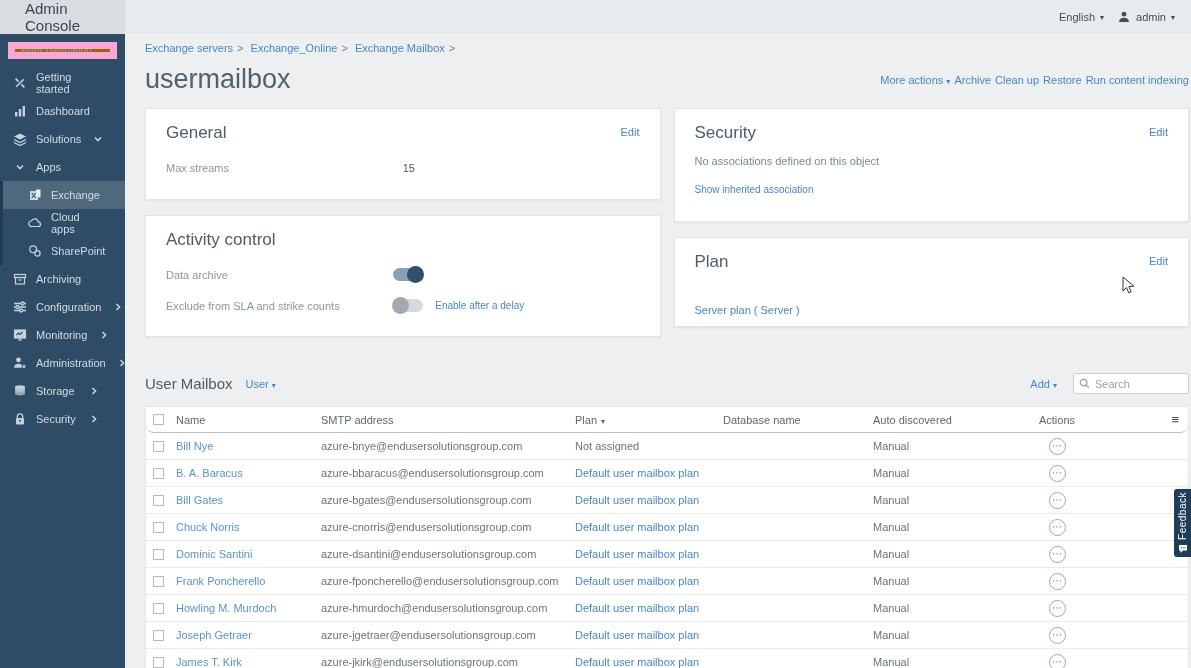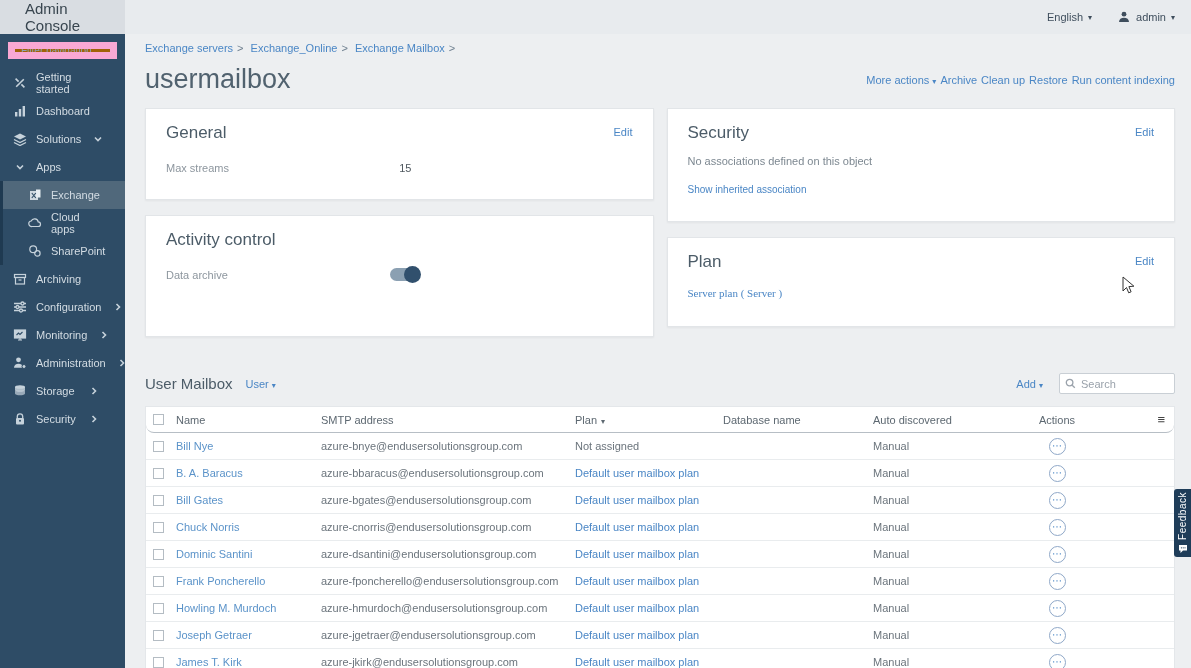--- a/index.html
+++ b/index.html
@@ -4,63 +4,63 @@
 <style>
   * { margin:0; padding:0; box-sizing:border-box; }
   html,body { width:1191px; height:668px; overflow:hidden; }
   body { font-family:"Liberation Sans", sans-serif; background:#edeff1; position:relative; }
   a { text-decoration:none; cursor:pointer; }
 
   
   .topbar { height:34px; background:#e8ebee; display:flex; align-items:center; }
   .brand { width:125px; height:34px; background:#d9dde2; display:flex; align-items:center;
            padding-left:25px; font-size:15px; color:#38454f; flex:0 0 auto; }
-  .topbar-right { margin-left:auto; display:flex; align-items:center; gap:24px;
+  .topbar-right { margin-left:auto; display:flex; align-items:center; gap:12px;
                   padding-right:16px; font-size:11px; color:#3f4e5d; }
   .tb-drop { display:flex; align-items:center; gap:5px; cursor:pointer; }
   .caret { font-size:8px; color:#3f4e5d; }
 
   
   .sidebar { position:absolute; left:0; top:34px; bottom:0; width:125px; background:#2e4c66;
              color:#d3dce3; font-size:11px; }
   .filter-wrap { padding:8px 8px 10px 8px; }
   .filter-wrap input { width:100%; height:17px; background:#a16207; border:7px solid #f9a8d4;
              color:#cfd9e2; font-size:10px; padding:0 6px; font-family:"Liberation Sans", sans-serif; }
   .filter-wrap input::placeholder { color:#8da2b4; }
   .nav-item { height:28px; display:flex; align-items:center; padding:0 24px 0 12px; gap:9px; cursor:pointer; }
   .nav-item .lbl { color:#d3dce3; }
   .icn { width:15px; height:14px; display:flex; align-items:center; justify-content:center; flex:0 0 auto; }
   .chev-r { margin-left:auto; }
   .sub-group { border-left:3px solid #1f3a51; }
   .sub-group .nav-item { padding-left:24px; }
   .nav-item.selected { background:#50687b; }
 
   
-  .main { position:absolute; left:125px; top:34px; right:0; bottom:0; padding:0 16px 0 20px; }
+  .main { position:absolute; left:125px; top:34px; right:0; bottom:0; padding:0 2px 0 20px; }
   .breadcrumb { margin-top:8px; font-size:11px; color:#4a86c5; }
   .breadcrumb a { color:#4a86c5; }
   .breadcrumb .sep { color:#6e7f8f; margin:0 4px; }
   .title-row { display:flex; align-items:center; margin-top:10px; }
   .page-title { font-size:27px; font-weight:400; color:#51626f; }
   .page-actions { margin-left:auto; display:flex; gap:4px; font-size:11px; }
   .page-actions a { color:#4a86c5; }
 
   
   .cards { display:flex; gap:13px; margin-top:13px; }
   .col { flex:1; display:flex; flex-direction:column; gap:15px; }
   .card { background:#fff; border:1px solid #e2e5e8; box-shadow:0 1px 2px rgba(0,0,0,.05);
           padding:14px 20px; position:relative; }
   .card-title { font-size:17px; font-weight:400; color:#4c5c68; }
   .edit-link { position:absolute; top:17px; right:20px; font-size:11px; color:#4a86c5; }
   .card-row { display:flex; align-items:center; margin-top:16px; font-size:11px; position:relative; height:17px; }
   .card-row .lab { color:#8d969e; }
   .card-row .val { position:absolute; left:50%; color:#4f585f; }
   .muted-msg { margin-top:12px; font-size:11px; color:#7d8891; }
   .small-link { display:inline-block; margin-top:17px; font-size:10px; color:#4a86c5; }
-  .plan-link { display:inline-block; margin-top:15px; font-size:11px; color:#4a86c5;font-family:Liberation Serif, serif; }
+  .plan-link { display:inline-block; margin-top:32px; font-size:11px; color:#4a86c5; }
 
   
   .toggle { position:absolute; left:48%; width:30px; height:13px; border-radius:7px; cursor:pointer; }
   .toggle .knob { position:absolute; top:-2px; width:17px; height:17px; border-radius:50%; }
   .toggle.on { background:#8ba0b2; }
   .toggle.on .knob { right:-1px; background:#31506d; }
   .toggle.off { background:#d7dadd; }
   .toggle.off .knob { left:-1px; background:#a2a9b0; }
   .after-delay { position:absolute; left:calc(48% + 42px); font-size:10px; color:#4a86c5; }
 
@@ -327,20 +327,27 @@
       </div>
 
       <div class="card" style="height:122px">
         <div class="card-title">Activity control</div>
         <div class="card-row">
           <span class="lab">Data archive</span>
           <span class="toggle on">
               <span class="knob"></span>
             </span>
         </div>
+        <div class="card-row" style="margin-top:14px">
+          <span class="lab">Exclude from SLA and strike counts</span>
+          <span class="toggle off">
+              <span class="knob"></span>
+            </span>
+          <a class="after-delay">Enable after a delay</a>
+        </div>
       </div>
     </div>
 
     <div class="col">
       <div class="card" style="height:114px">
         <div class="card-title">Security</div>
         <a class="edit-link">Edit</a>
         <div class="muted-msg">No associations defined on this object</div>
         <a class="small-link">Show inherited association</a>
       </div>

